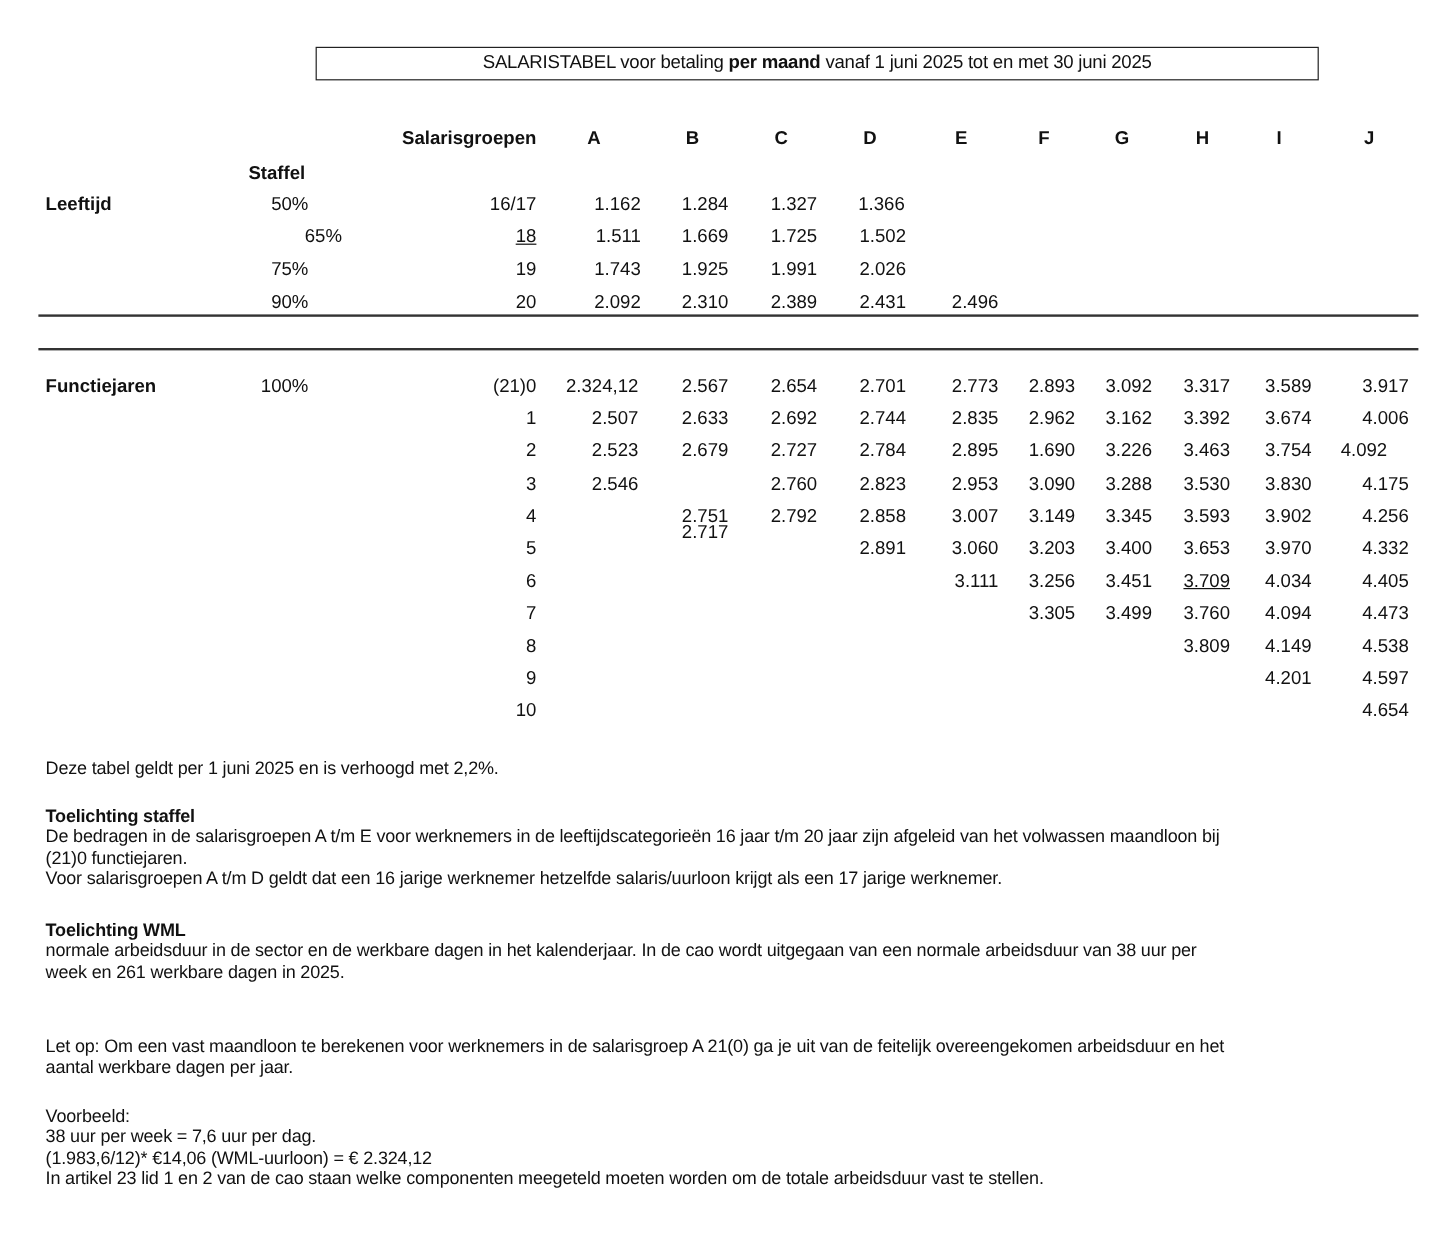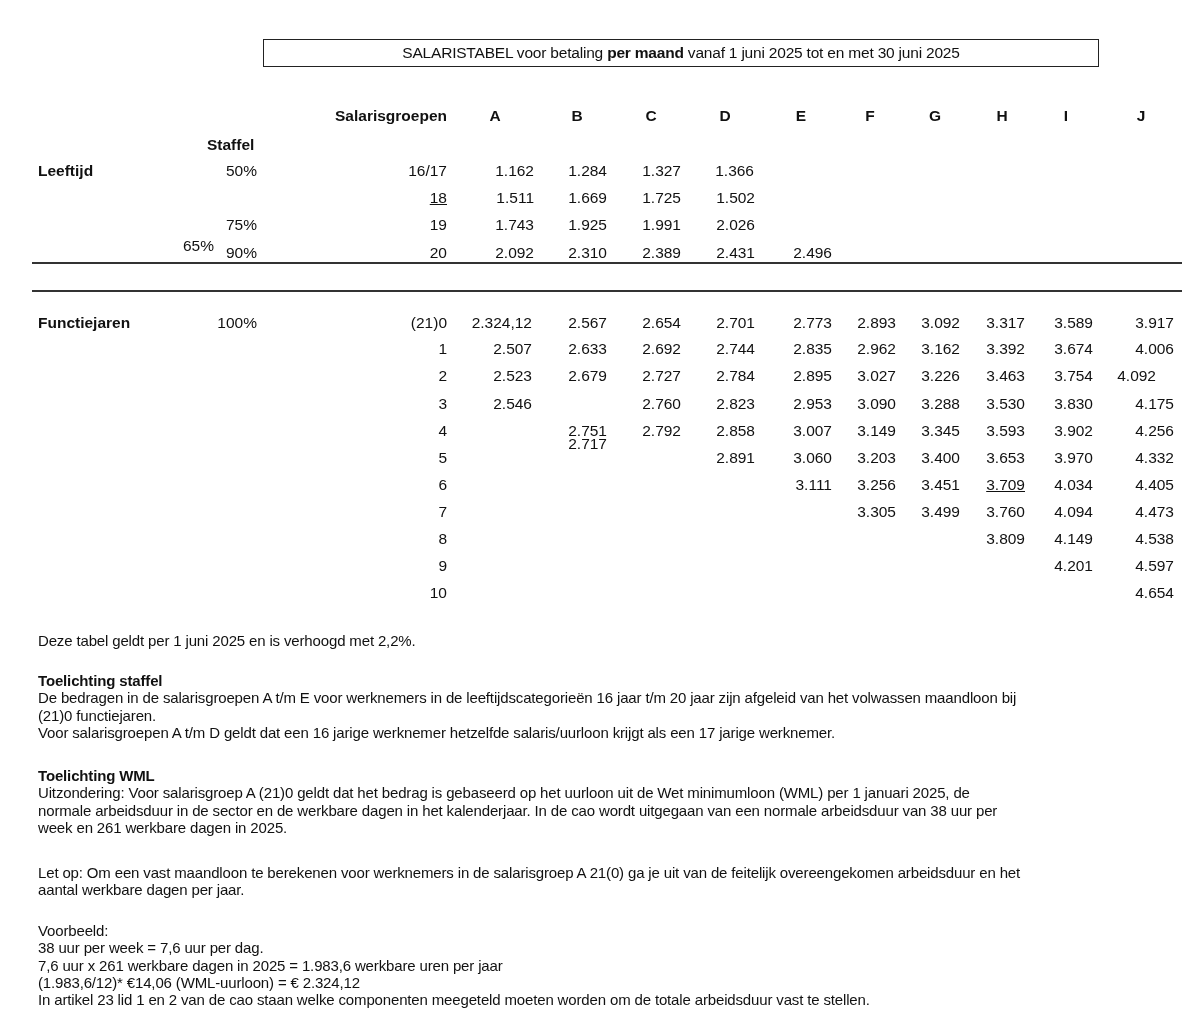--- a/index.html
+++ b/index.html
@@ -58,21 +58,21 @@
     <div class="row" style="top: 162px;">
       <span class="cell hdr" style="left:38px;">Leeftijd</span>
       <span class="cell r" style="right:943px;">50%</span>
       <span class="cell r" style="right:753px;">16/17</span>
       <span class="cell r" style="right:666px;">1.162</span>
       <span class="cell r" style="right:593px;">1.284</span>
       <span class="cell r" style="right:519px;">1.327</span>
       <span class="cell r" style="right:446px;">1.366</span>
     </div>
     <div class="row" style="top: 189px;">
-      <span class="cell r" style="right:986px;margin-top:48px;">65%</span>
+      <span class="cell r" style="right:915px;">65%</span>
       <span class="cell r" style="right:753px;text-decoration:underline;">18</span>
       <span class="cell r" style="right:666px;">1.511</span>
       <span class="cell r" style="right:593px;">1.669</span>
       <span class="cell r" style="right:519px;">1.725</span>
       <span class="cell r" style="right:445px;">1.502</span>
     </div>
     <div class="row" style="top: 216px;">
       <span class="cell r" style="right:943px;">75%</span>
       <span class="cell r" style="right:753px;">19</span>
       <span class="cell r" style="right:666px;">1.743</span>
@@ -123,21 +123,21 @@
       <span class="cell r" style="right:107px;">3.674</span>
       <span class="cell r" style="right:26px;">4.006</span>
     </div>
     <div class="row" style="top: 367px;">
       <span class="cell r" style="right:753px;">2</span>
       <span class="cell r" style="right:668px;">2.523</span>
       <span class="cell r" style="right:593px;">2.679</span>
       <span class="cell r" style="right:519px;">2.727</span>
       <span class="cell r" style="right:445px;">2.784</span>
       <span class="cell r" style="right:368px;">2.895</span>
-      <span class="cell r" style="right:304px;">3.027</span>
+      <span class="cell r" style="right:304px;">1.690</span>
       <span class="cell r" style="right:240px;">3.226</span>
       <span class="cell r" style="right:175px;">3.463</span>
       <span class="cell r" style="right:107px;">3.754</span>
       <span class="cell r" style="right:44px;">4.092</span>
     </div>
     <div class="row" style="top: 395px;">
       <span class="cell r" style="right:753px;">3</span>
       <span class="cell r" style="right:668px;">2.546</span>
       <span class="cell r" style="right:593px;margin-top:40px;">2.717</span>
       <span class="cell r" style="right:519px;">2.760</span>
@@ -211,29 +211,27 @@
 
 <div class="text-block" style="top:672px;">
   <p class="bold">Toelichting staffel</p>
   <p>De bedragen in de salarisgroepen A t/m E voor werknemers in de leeftijdscategorieën 16 jaar t/m 20 jaar zijn afgeleid van het volwassen maandloon bij</p>
   <p>(21)0 functiejaren.</p>
   <p>Voor salarisgroepen A t/m D geldt dat een 16 jarige werknemer hetzelfde salaris/uurloon krijgt als een 17 jarige werknemer.</p>
 </div>
 
 <div class="text-block" style="top:767px;">
   <p class="bold">Toelichting WML</p>
-  <p>Uitzondering: Voor salarisgroep A (21)0 geldt dat het bedrag is gebaseerd op het uurloon uit de Wet minimumloon (WML) per 1 januari 2025, de</p>
   <p>normale arbeidsduur in de sector en de werkbare dagen in het kalenderjaar. In de cao wordt uitgegaan van een normale arbeidsduur van 38 uur per</p>
   <p>week en 261 werkbare dagen in 2025.</p>
 </div>
 
 <div class="text-block" style="top:864px;">
   <p>Let op: Om een vast maandloon te berekenen voor werknemers in de salarisgroep A 21(0) ga je uit van de feitelijk overeengekomen arbeidsduur en het</p>
   <p>aantal werkbare dagen per jaar.</p>
 </div>
 
 <div class="text-block" style="top:922px;">
   <p>Voorbeeld:</p>
   <p>38 uur per week = 7,6 uur per dag.</p>
-  <p>7,6 uur x 261 werkbare dagen in 2025 = 1.983,6 werkbare uren per jaar</p>
   <p>(1.983,6/12)* €14,06 (WML-uurloon) = € 2.324,12</p>
   <p>In artikel 23 lid 1 en 2 van de cao staan welke componenten meegeteld moeten worden om de totale arbeidsduur vast te stellen.</p>
 </div>
 
 </body></html>

